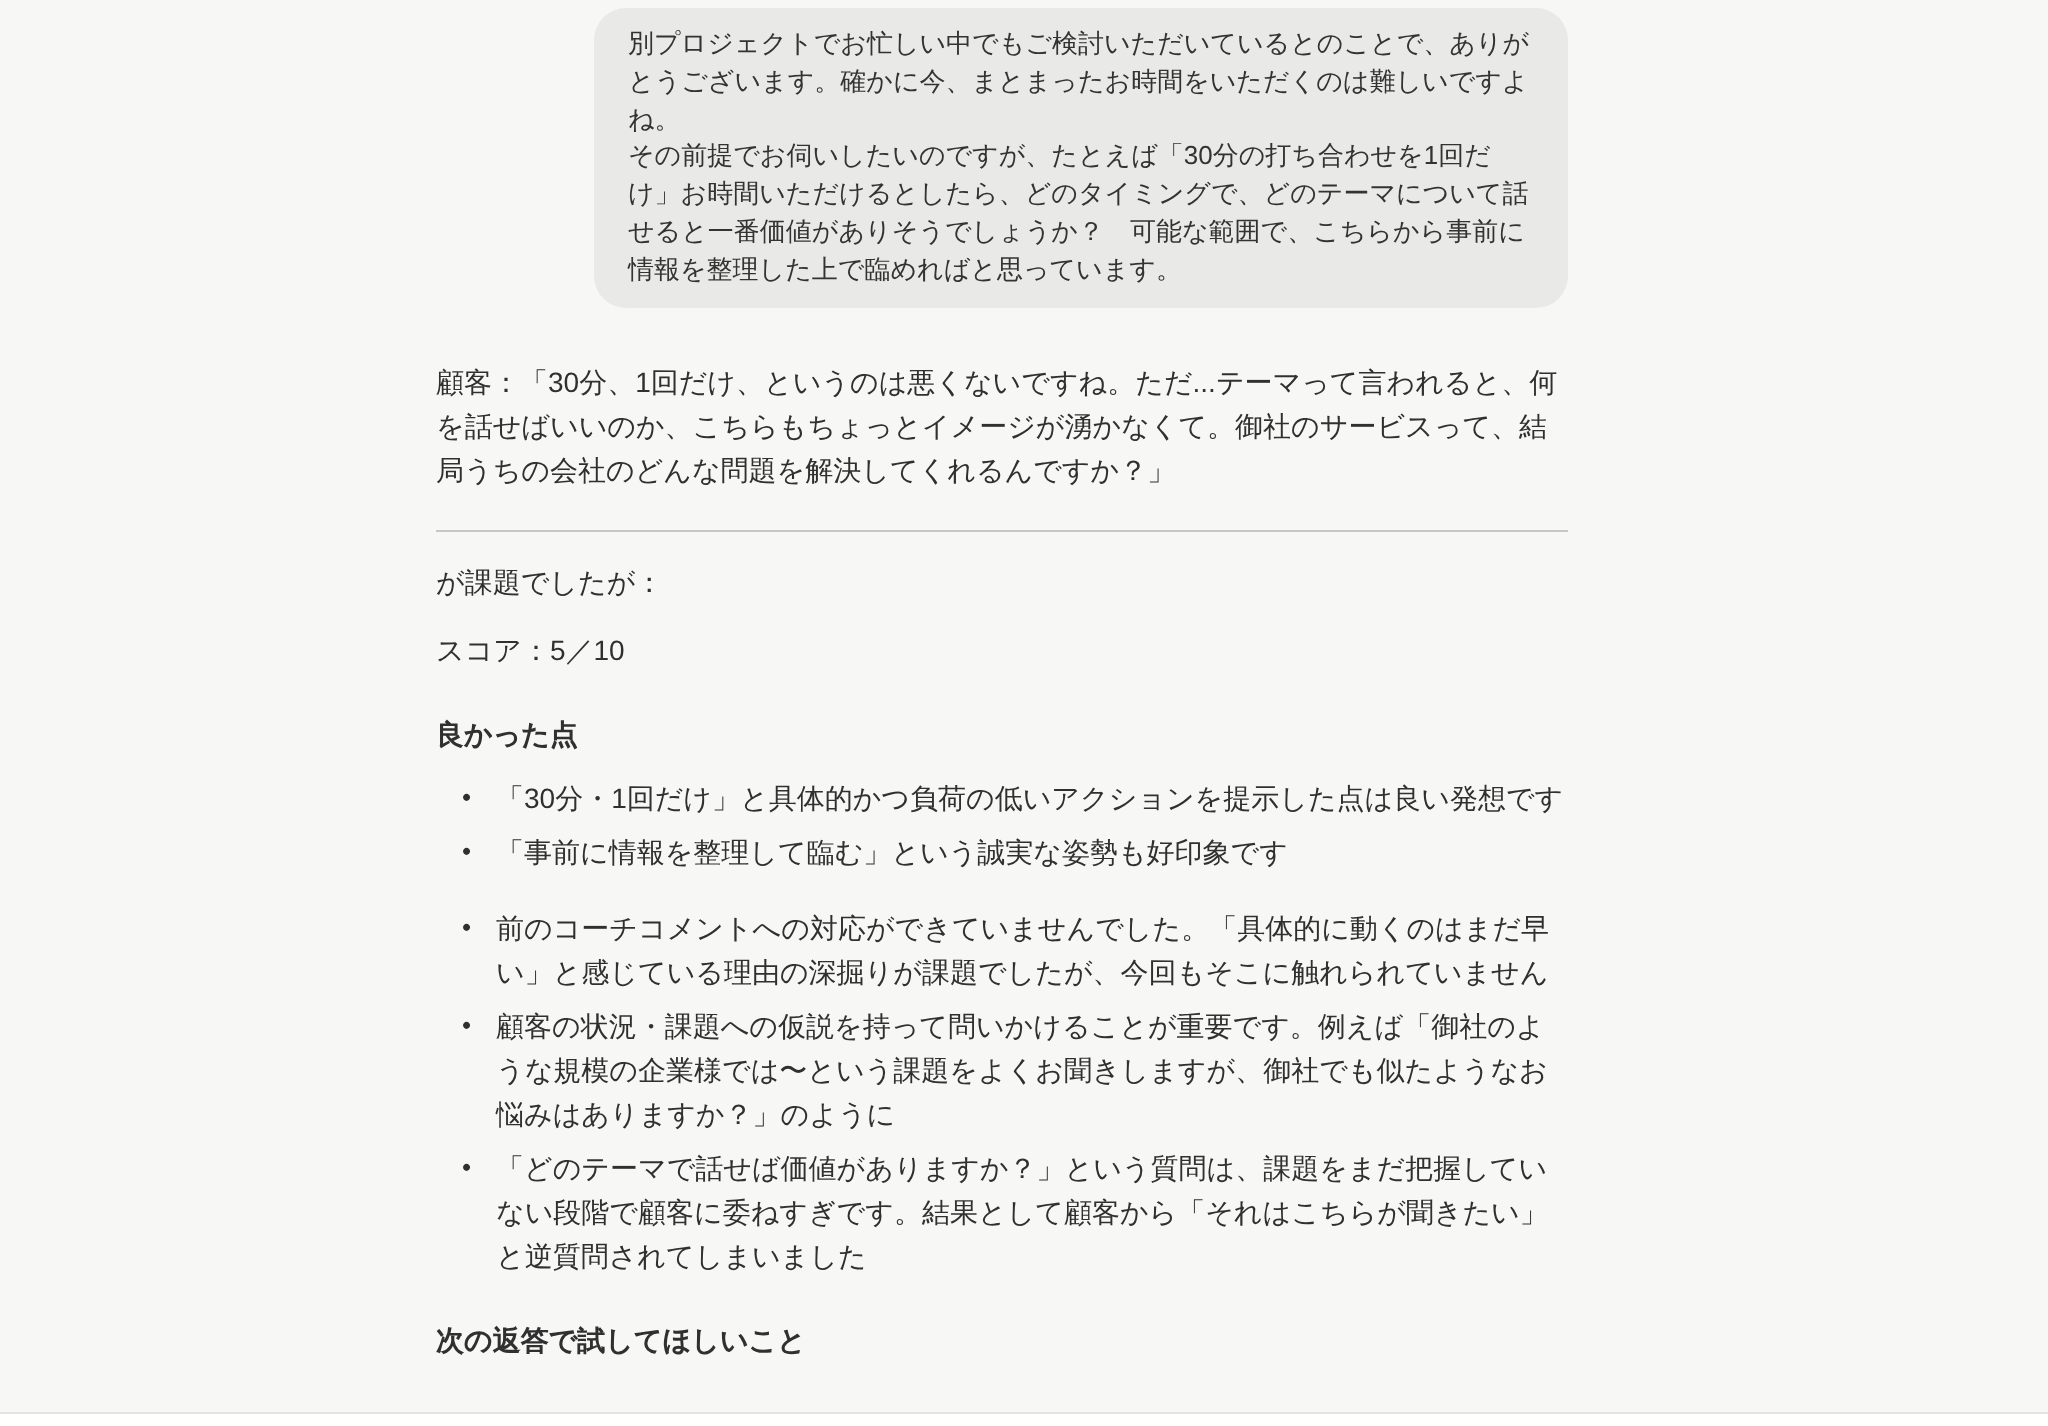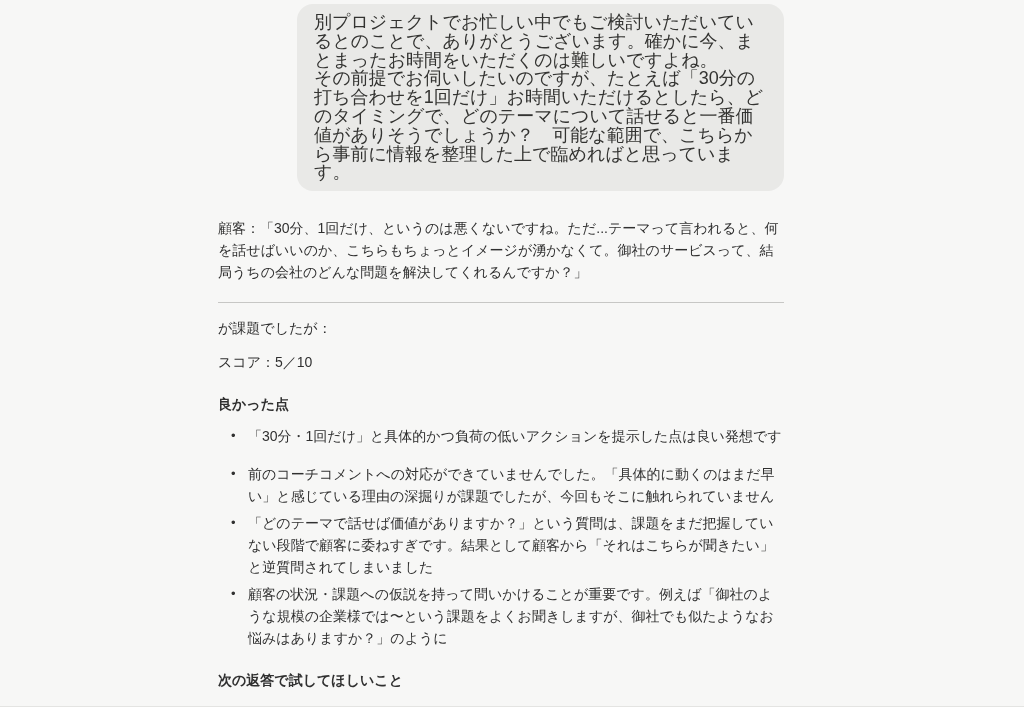--- a/index.html
+++ b/index.html
@@ -26,21 +26,21 @@
   .user-row {
     display: flex;
     justify-content: flex-end;
     margin-bottom: 26px;
   }
   .bubble {
     background: #e9e9e7;
     border-radius: 16px;
     padding: 9px 17px;
     max-width: 453px;
-    font-size: 18px;
+    font-size: 13px;
     line-height: 18.8px;
     white-space: pre-wrap;
     color: #333331;
     text-align: left;
   }
   
   .assistant {
     font-size: 14px;
     line-height: 22px;
   }
@@ -110,27 +110,28 @@
       <hr class="divider">
 
       <p><strong>が課題でしたが：</strong></p>
 
       <p><strong>スコア：5／10</strong></p>
 
       <h4>良かった点</h4>
 
       <ul>
         <li><strong>「30分・1回だけ」</strong><span>と具体的かつ負荷の低いアクションを提示した点は良い発想です</span></li>
+        <li><strong>「事前に情報を整理して臨む」</strong><span>という誠実な姿勢も好印象です</span></li>
       </ul>
 
 
       <ul>
         <li><strong>前のコーチコメントへの対応ができていませんでした。</strong><span>「具体的に動くのはまだ早い」と感じている</span><strong>理由の深掘り</strong><span>が課題でしたが、今回もそこに触れられていません</span></li>
+        <li><span>顧客の状況・課題への</span><strong>仮説を持って問いかける</strong><span>ことが重要です。例えば「御社のような規模の企業様では〜という課題をよくお聞きしますが、御社でも似たようなお悩みはありますか？」のように</span></li>
         <li><span>「どのテーマで話せば価値がありますか？」という質問は、</span><strong>課題をまだ把握していない段階で顧客に委ねすぎ</strong><span>です。結果として顧客から「それはこちらが聞きたい」と逆質問されてしまいました</span></li>
-        <li><span>顧客の状況・課題への</span><strong>仮説を持って問いかける</strong><span>ことが重要です。例えば「御社のような規模の企業様では〜という課題をよくお聞きしますが、御社でも似たようなお悩みはありますか？」のように</span></li>
       </ul>
 
       <h4>次の返答で試してほしいこと</h4>
 
     </div>
   </div>
 
   <div class="bottom-strip"></div>
 </div>
 

